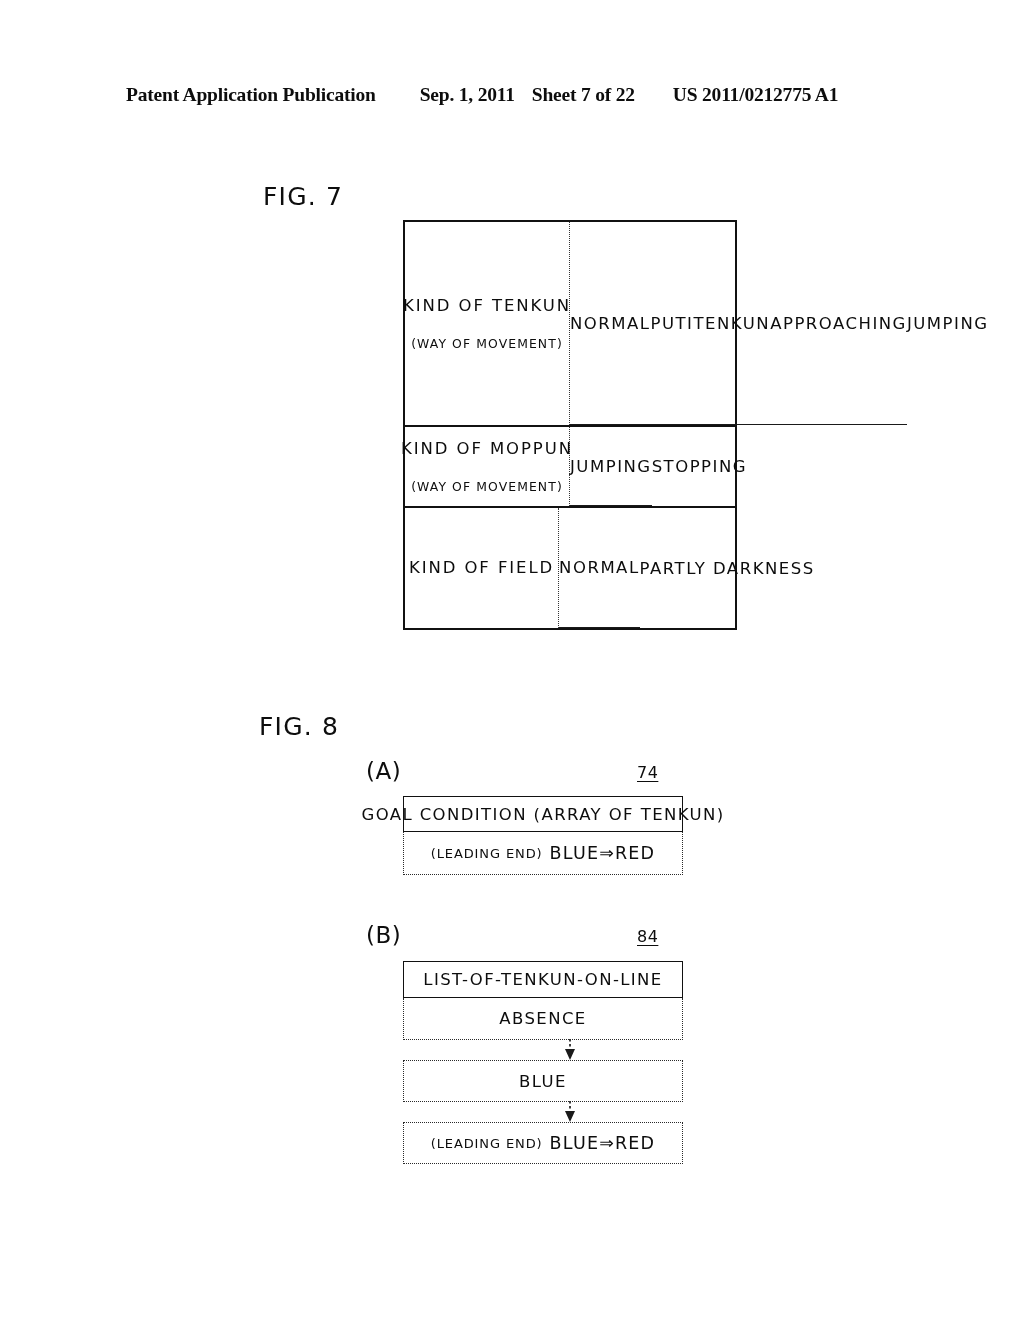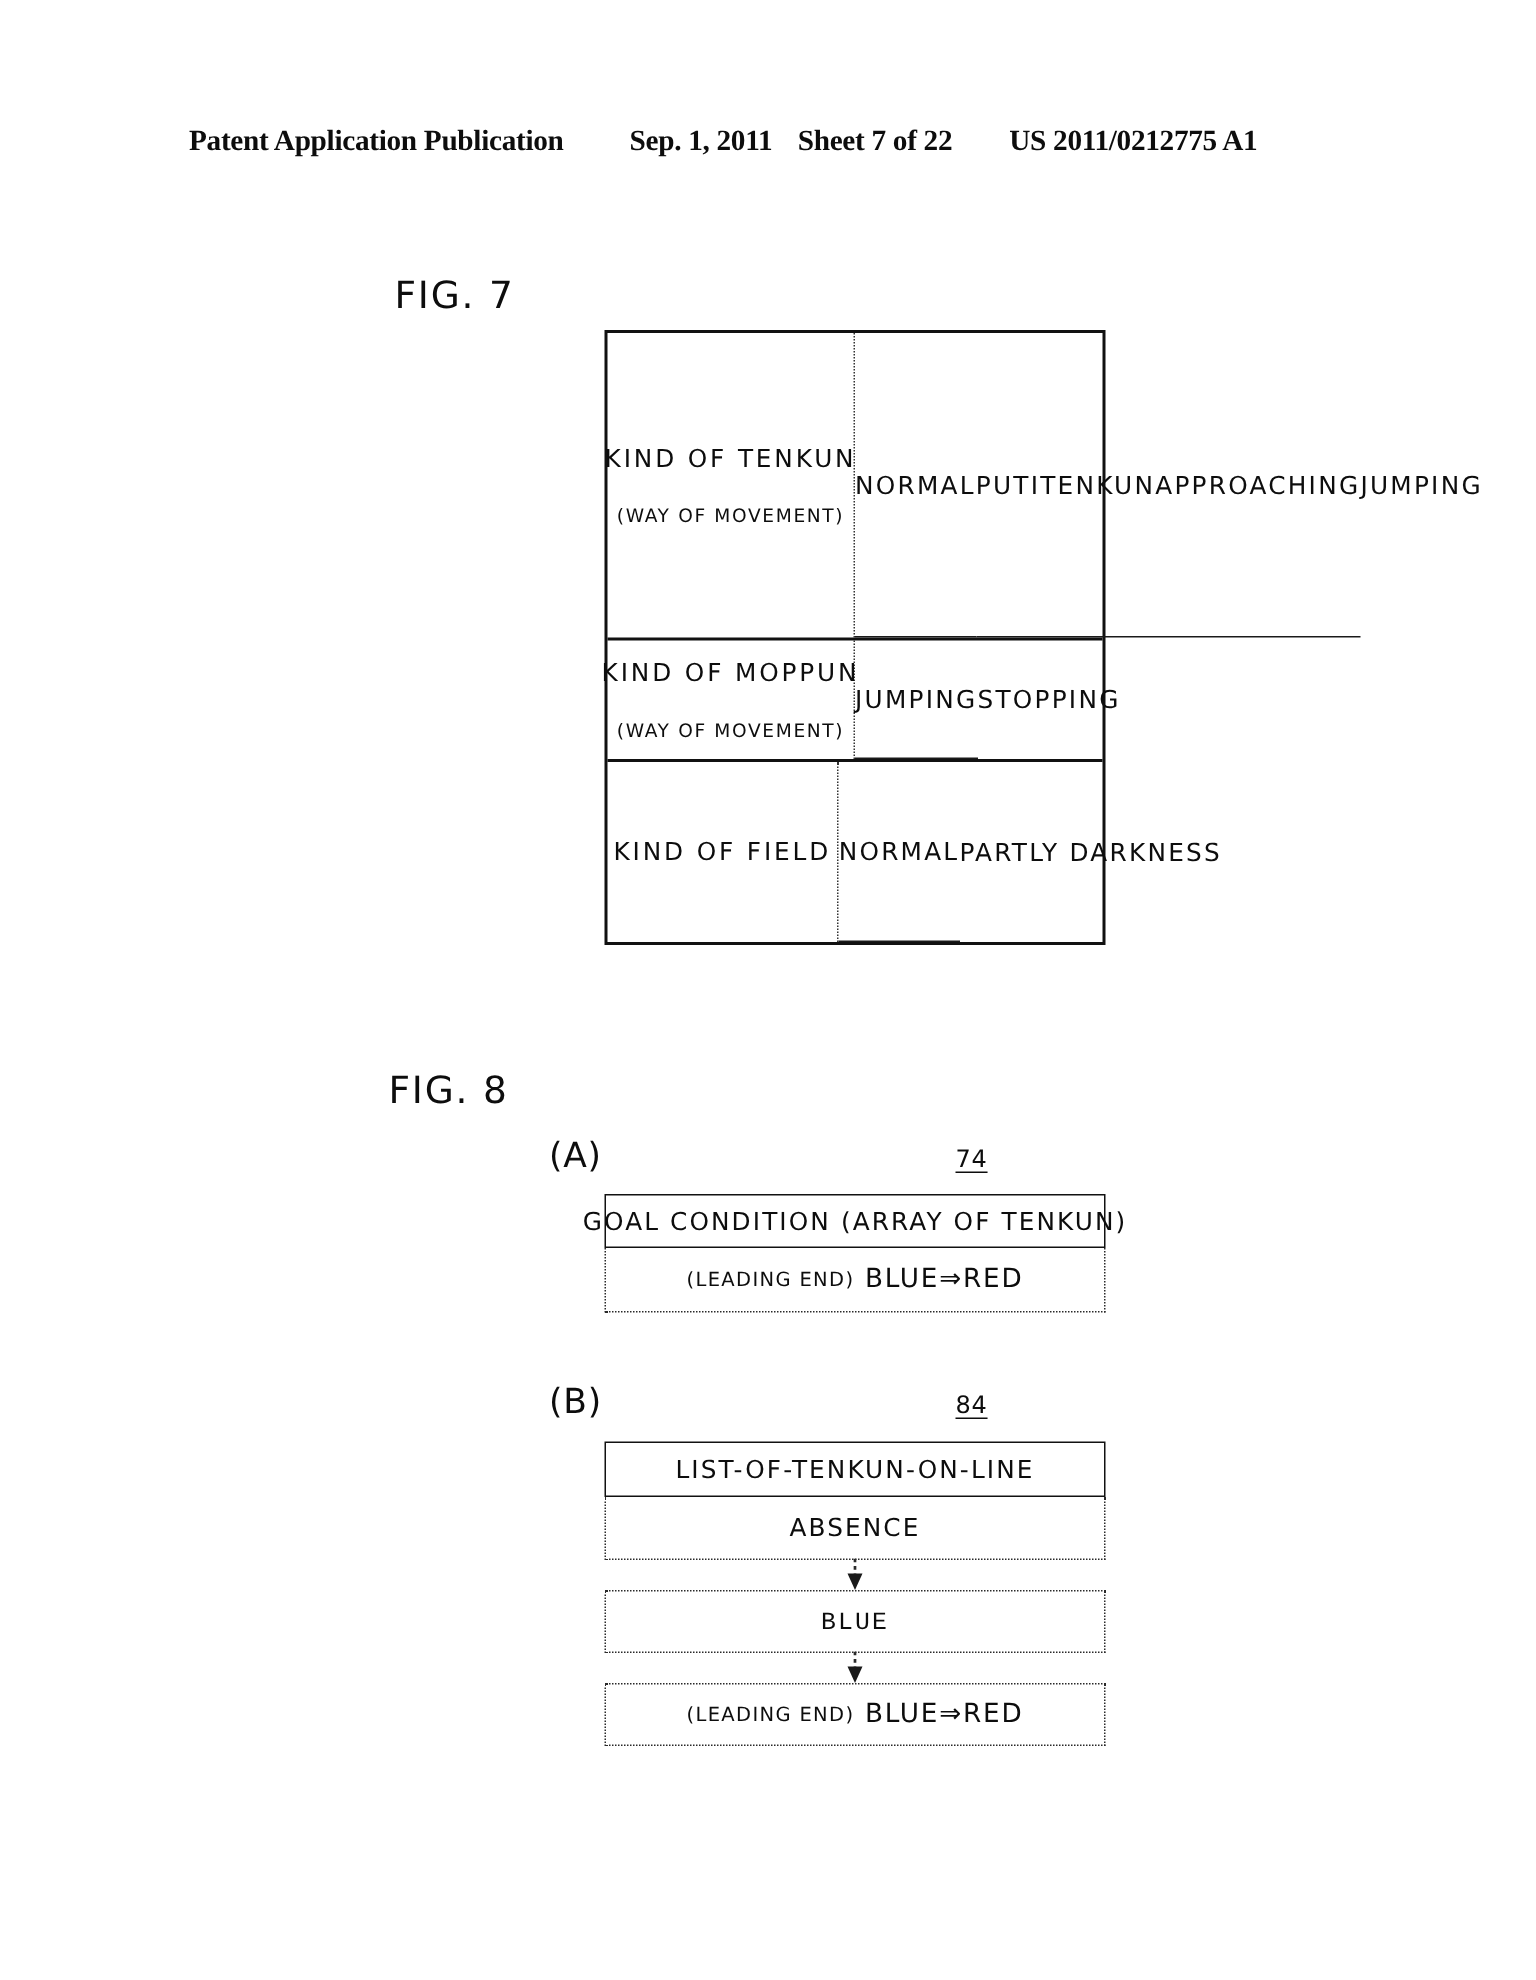--- a/index.html
+++ b/index.html
@@ -133,21 +133,21 @@
     font-size: 16.5px;
     letter-spacing: 1.5px;
     white-space: nowrap;
   }
   .f7-val:last-child { border-bottom: none; }
 
   
   .f8-box {
     position: absolute;
     left: 403px;
-    width: 334px;
+    width: 280px;
     box-sizing: border-box;
     display: flex;
     align-items: center;
     justify-content: center;
     white-space: nowrap;
   }
   .f8-head {
     border: 1.8px solid #111;
     font-size: 16.5px;
     letter-spacing: 1.4px;
@@ -169,21 +169,21 @@
     letter-spacing: 1.2px;
   }
 
   
   #a-head { top: 796px;  height: 36px; }
   #a-body { top: 832px;  height: 43px; }
 
   
   #b-head  { top: 961px;  height: 37px; }
   #b-body  { top: 998px;  height: 42px; }
-  #b-blue  { top: 1060px; height: 42px; font-family: Liberation Mono, monospace; }
+  #b-blue  { top: 1060px; height: 42px; }
   #b-lead  { top: 1122px; height: 42px; }
 
   
   .f8-arrow {
     position: absolute;
     left: 560px;
     width: 20px;
     height: 22px;
   }
   #arrow1 { top: 1039px; }

